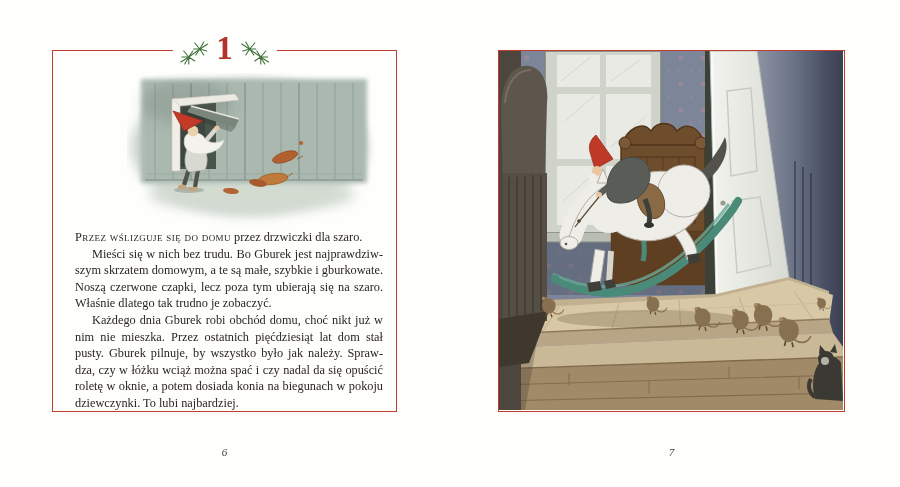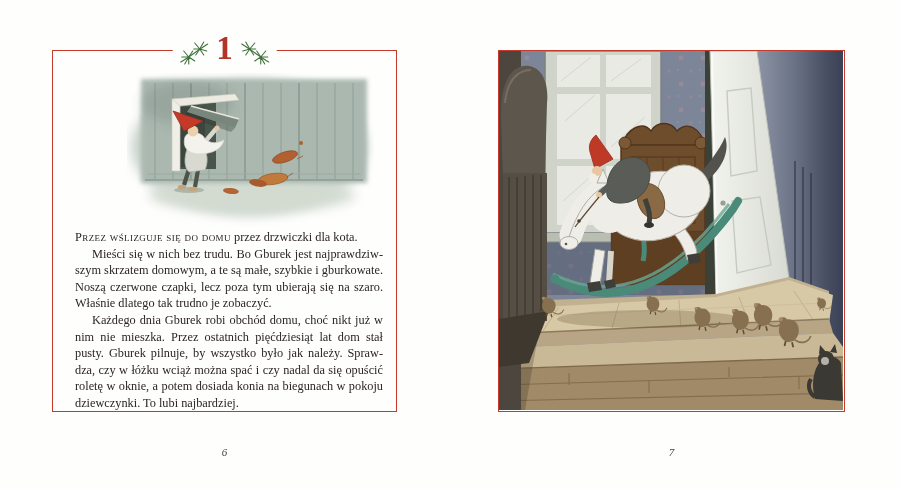--- a/index.html
+++ b/index.html
@@ -106,21 +106,21 @@
             <ellipse cx="146" cy="106" rx="15" ry="5.5" fill="#c07a3c" stroke="#9a5c28" transform="rotate(-8 146 106)"></ellipse>
             <ellipse cx="131" cy="110" rx="9" ry="3.6" fill="#a85a2c" transform="rotate(10 131 110)"></ellipse>
             <ellipse cx="104" cy="118" rx="8" ry="3" fill="#b26434" transform="rotate(6 104 118)"></ellipse>
             <circle cx="174" cy="70" r="2" fill="#b26030"></circle>
             <path d="M170,86 L176,83 M160,104 L166,100" stroke="#8f4a22" fill="none"></path>
           </g>
         </svg>
       </div>
 
       <div class="text-block">
-        <p><span class="smallcaps">Przez wślizguje się do domu</span><span> przez drzwiczki dla kota.</span></p>
+        <p><span class="smallcaps">Przez wślizguje się do domu</span><span> przez drzwiczki dla szaro.</span></p>
         <p class="ind">Mieści się w nich bez trudu. Bo Gburek jest najprawdziw­szym skrzatem domowym, a te są małe, szybkie i gburkowa­te. Noszą czerwone czapki, lecz poza tym ubierają się na szaro. Właśnie dlatego tak trudno je zobaczyć.</p>
         <p class="ind">Każdego dnia Gburek robi obchód domu, choć nikt już w nim nie mieszka. Przez ostatnich pięćdziesiąt lat dom stał pusty. Gburek pilnuje, by wszystko było jak należy. Spraw­dza, czy w łóżku wciąż można spać i czy nadal da się opu­ścić roletę w oknie, a potem dosiada konia na biegunach w pokoju dziewczynki. To lubi najbardziej.</p>
       </div>
     </div>
     <div class="pagenum" id="pagenum-left">6</div>
   </div>
 
   <div>
     <div class="page-frame" id="right-illo">
       <svg width="344" height="359" viewBox="0 0 344 359">

